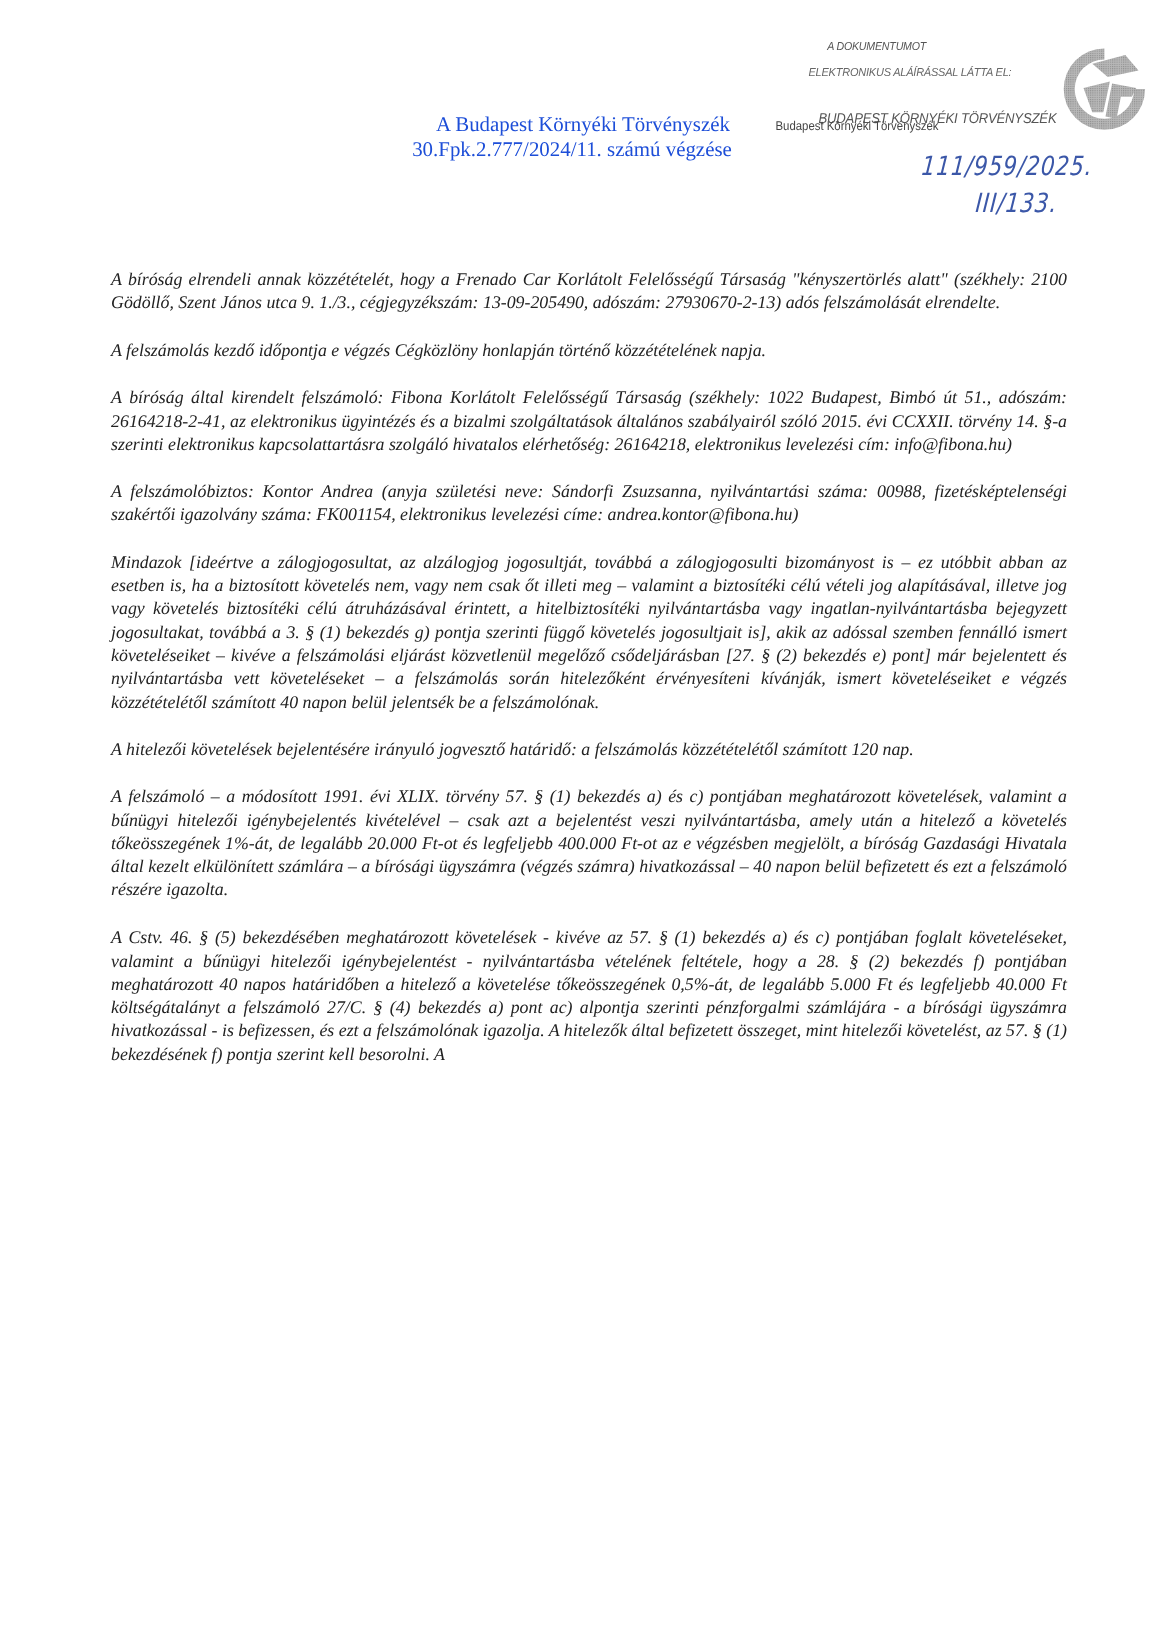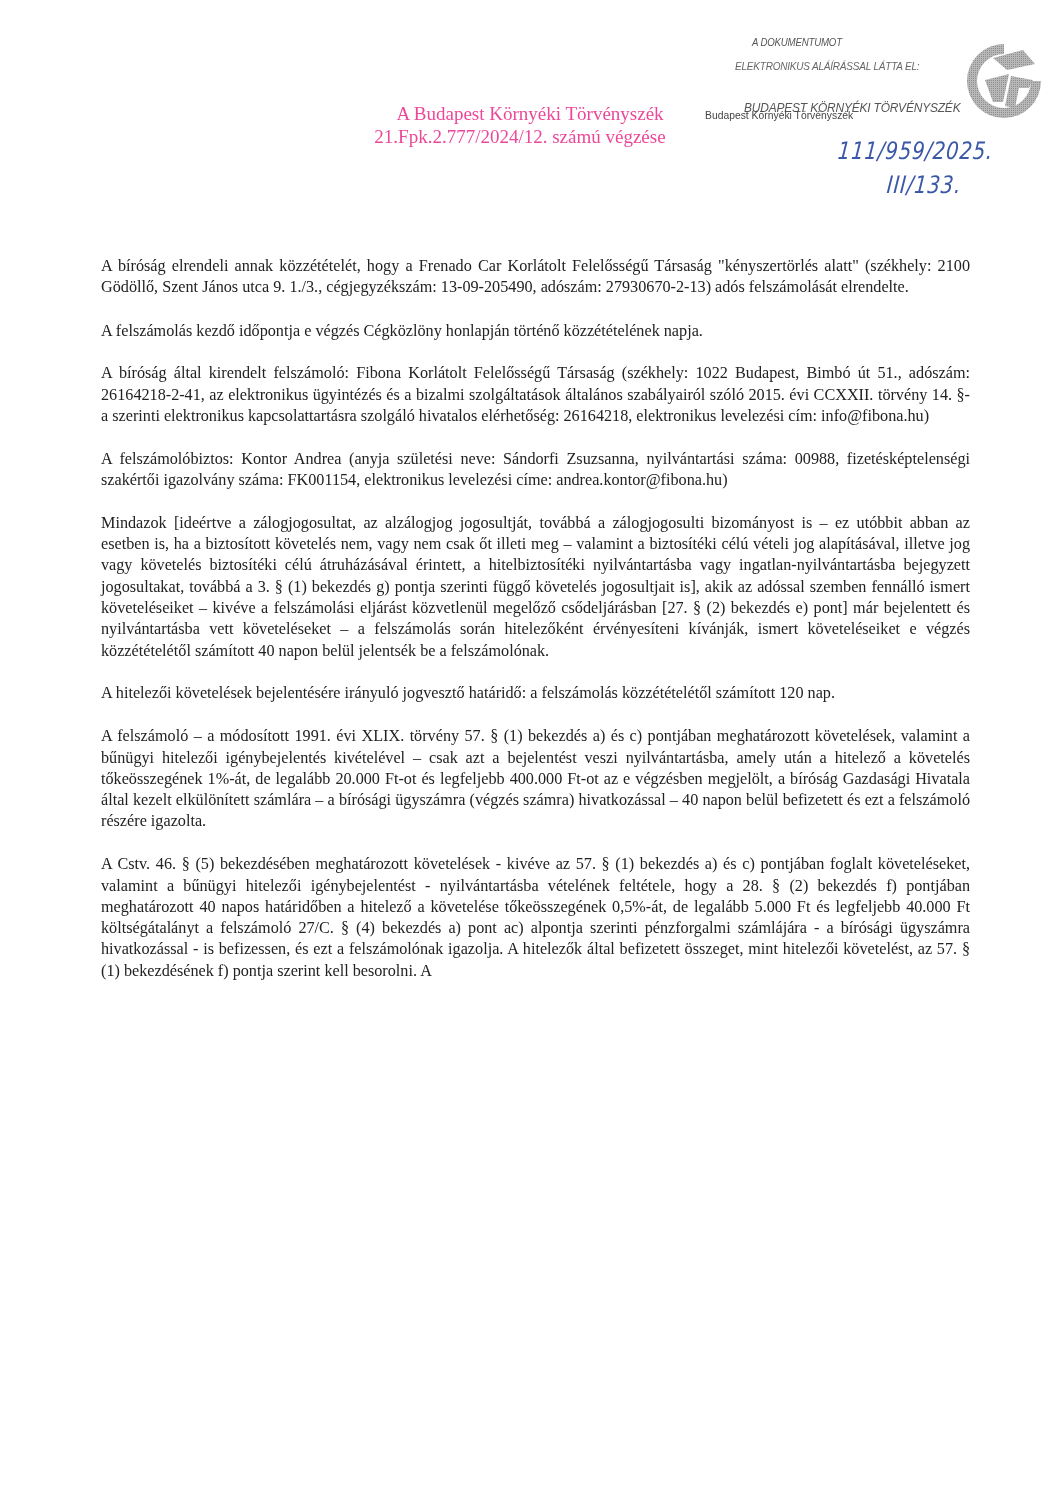--- a/index.html
+++ b/index.html
@@ -8,29 +8,29 @@
   .serif { font-family: "Liberation Serif", "DejaVu Serif", serif; }
   .sans { font-family: "Liberation Sans", "DejaVu Sans", sans-serif; }
 
   .stamp-top { position: absolute; left: 752px; top: 36px; font-size: 10.5px; font-style: italic; color: #555; letter-spacing: -0.2px; transform: scaleX(0.92); transform-origin: left; }
   .stamp-line2 { position: absolute; left: 735px; top: 60px; font-size: 10.5px; font-style: italic; color: #666; letter-spacing: -0.2px; transform: scaleX(0.95); transform-origin: left; }
   .stamp-court-italic { position: absolute; left: 744px; top: 100px; font-size: 13px; font-style: italic; color: #555; letter-spacing: -0.2px; transform: scaleX(0.92); transform-origin: left; }
   .stamp-court-plain { position: absolute; left: 705px; top: 109px; font-size: 11.5px; color: #444; transform: scaleX(0.9); transform-origin: left; }
 
   .seal { position: absolute; left: 963px; top: 40px; width: 82px; height: 82px; }
 
-  .title-block { position: absolute; left: 300px; top: 103px; width: 440px; text-align: center; font-size: 19px; line-height: 22.5px; color: #ec4899; }
+  .title-block { position: absolute; left: 300px; top: 103px; width: 440px; text-align: center; font-size: 19px; line-height: 22.5px; color: #1d4ed8; }
   .title-block div { white-space: nowrap; }
   .title-block .l1 { padding-left: 20px; }
 
   .handwriting { position: absolute; font-family: "DejaVu Sans", sans-serif; font-style: italic; color: #3b57a8; font-weight: normal; letter-spacing: 1px; }
   .hw1 { left: 838px; top: 137px; font-size: 24px; transform: scaleX(0.82) skewX(-6deg); transform-origin: left; }
   .hw2 { left: 887px; top: 171px; font-size: 24px; transform: scaleX(0.82) skewX(-6deg); transform-origin: left; }
 
-  .body-text { position: absolute; left: 101px; top: 256px; width: 869px; font-size: 16.2px; line-height: 21.3px; color: #222; }
+  .body-text { position: absolute; left: 101px; top: 244px; width: 869px; font-size: 16.2px; line-height: 21.3px; color: #222; font-style: italic; }
   .para { text-align: justify; margin: 0 0 21.5px 0; }
   .para.p1 { margin-bottom: 22px; }
 </style>
 </head>
 <body>
 
 <div class="page">
 
   <div class="stamp-top sans">A DOKUMENTUMOT</div>
   <div class="stamp-line2 sans">ELEKTRONIKUS ALÁÍRÁSSAL LÁTTA EL:</div>
@@ -47,21 +47,21 @@
       </defs>
       <path d="M41 4 A37 37 0 1 0 78 41 L68 41 A27 27 0 1 1 41 14 Z" fill="url(#dots)"></path>
       <path d="M30 18 L60 10 L72 24 L44 30 Z" fill="url(#dots)"></path>
       <path d="M22 40 L46 34 L40 62 L30 62 Z" fill="url(#dots)"></path>
       <path d="M48 36 L70 40 L66 48 L56 48 L52 68 L42 66 Z" fill="url(#dots)"></path>
     </svg>
   </div>
 
   <div class="title-block serif">
     <div class="l1">A Budapest Környéki Törvényszék</div>
-    <div>21.Fpk.2.777/2024/12. számú végzése</div>
+    <div>30.Fpk.2.777/2024/11. számú végzése</div>
   </div>
 
   <div class="handwriting hw1">111/959/2025.</div>
   <div class="handwriting hw2">III/133.</div>
 
   <div class="body-text serif">
     <p class="para p1">A bíróság elrendeli annak közzétételét, hogy a Frenado Car Korlátolt Felelősségű Társaság "kényszertörlés alatt" (székhely: 2100 Gödöllő, Szent János utca 9. 1./3., cégjegyzékszám: 13-09-205490, adószám: 27930670-2-13) adós felszámolását elrendelte.</p>
     <p class="para">A felszámolás kezdő időpontja e végzés Cégközlöny honlapján történő közzétételének napja.</p>
     <p class="para">A bíróság által kirendelt felszámoló: Fibona Korlátolt Felelősségű Társaság (székhely: 1022 Budapest, Bimbó út 51., adószám: 26164218-2-41, az elektronikus ügyintézés és a bizalmi szolgáltatások általános szabályairól szóló 2015. évi CCXXII. törvény 14. §-a szerinti elektronikus kapcsolattartásra szolgáló hivatalos elérhetőség: 26164218, elektronikus levelezési cím: info@fibona.hu)</p>
     <p class="para">A felszámolóbiztos: Kontor Andrea (anyja születési neve: Sándorfi Zsuzsanna, nyilvántartási száma: 00988, fizetésképtelenségi szakértői igazolvány száma: FK001154, elektronikus levelezési címe: andrea.kontor@fibona.hu)</p>

